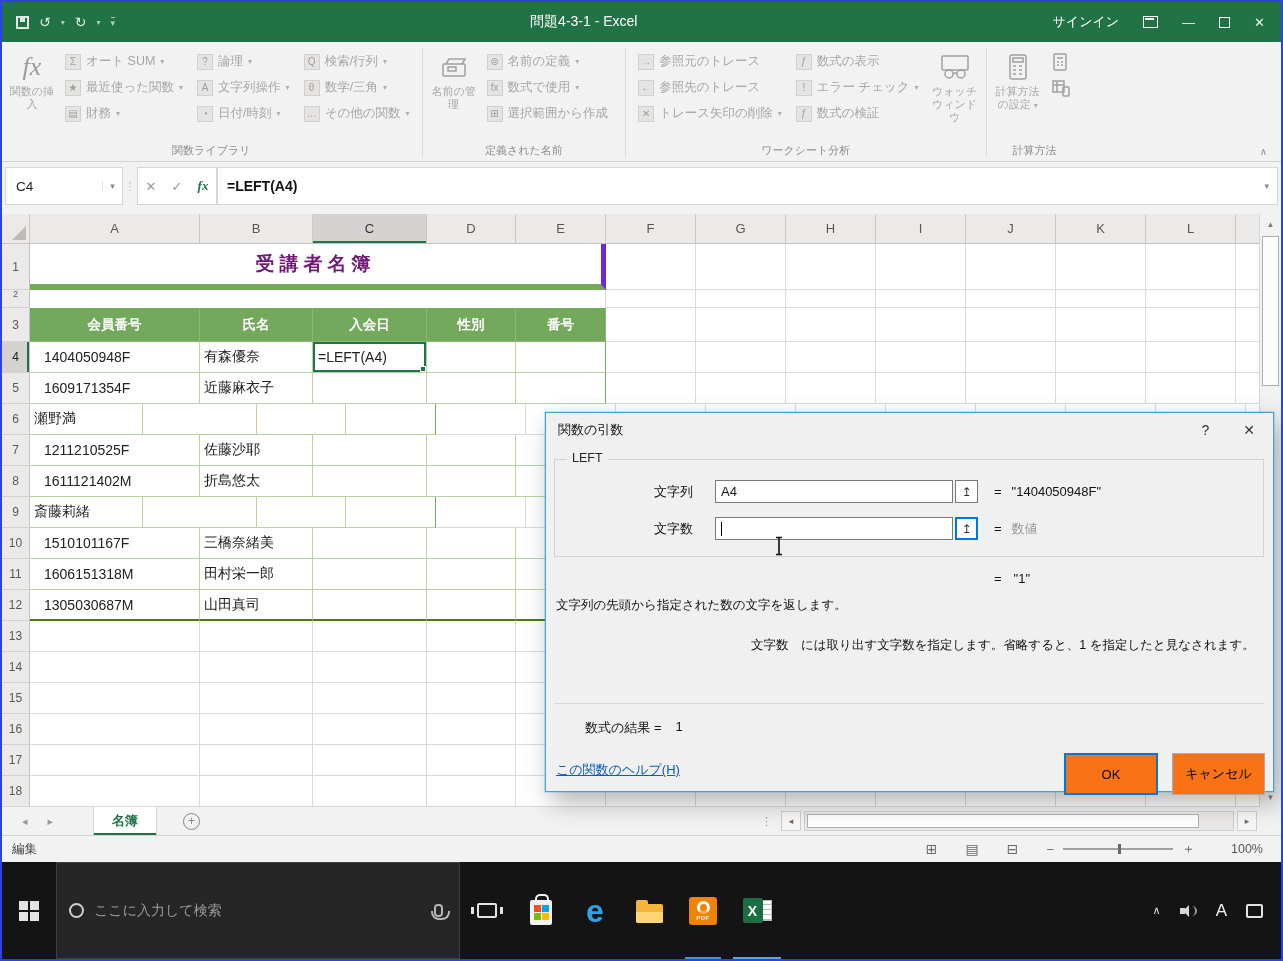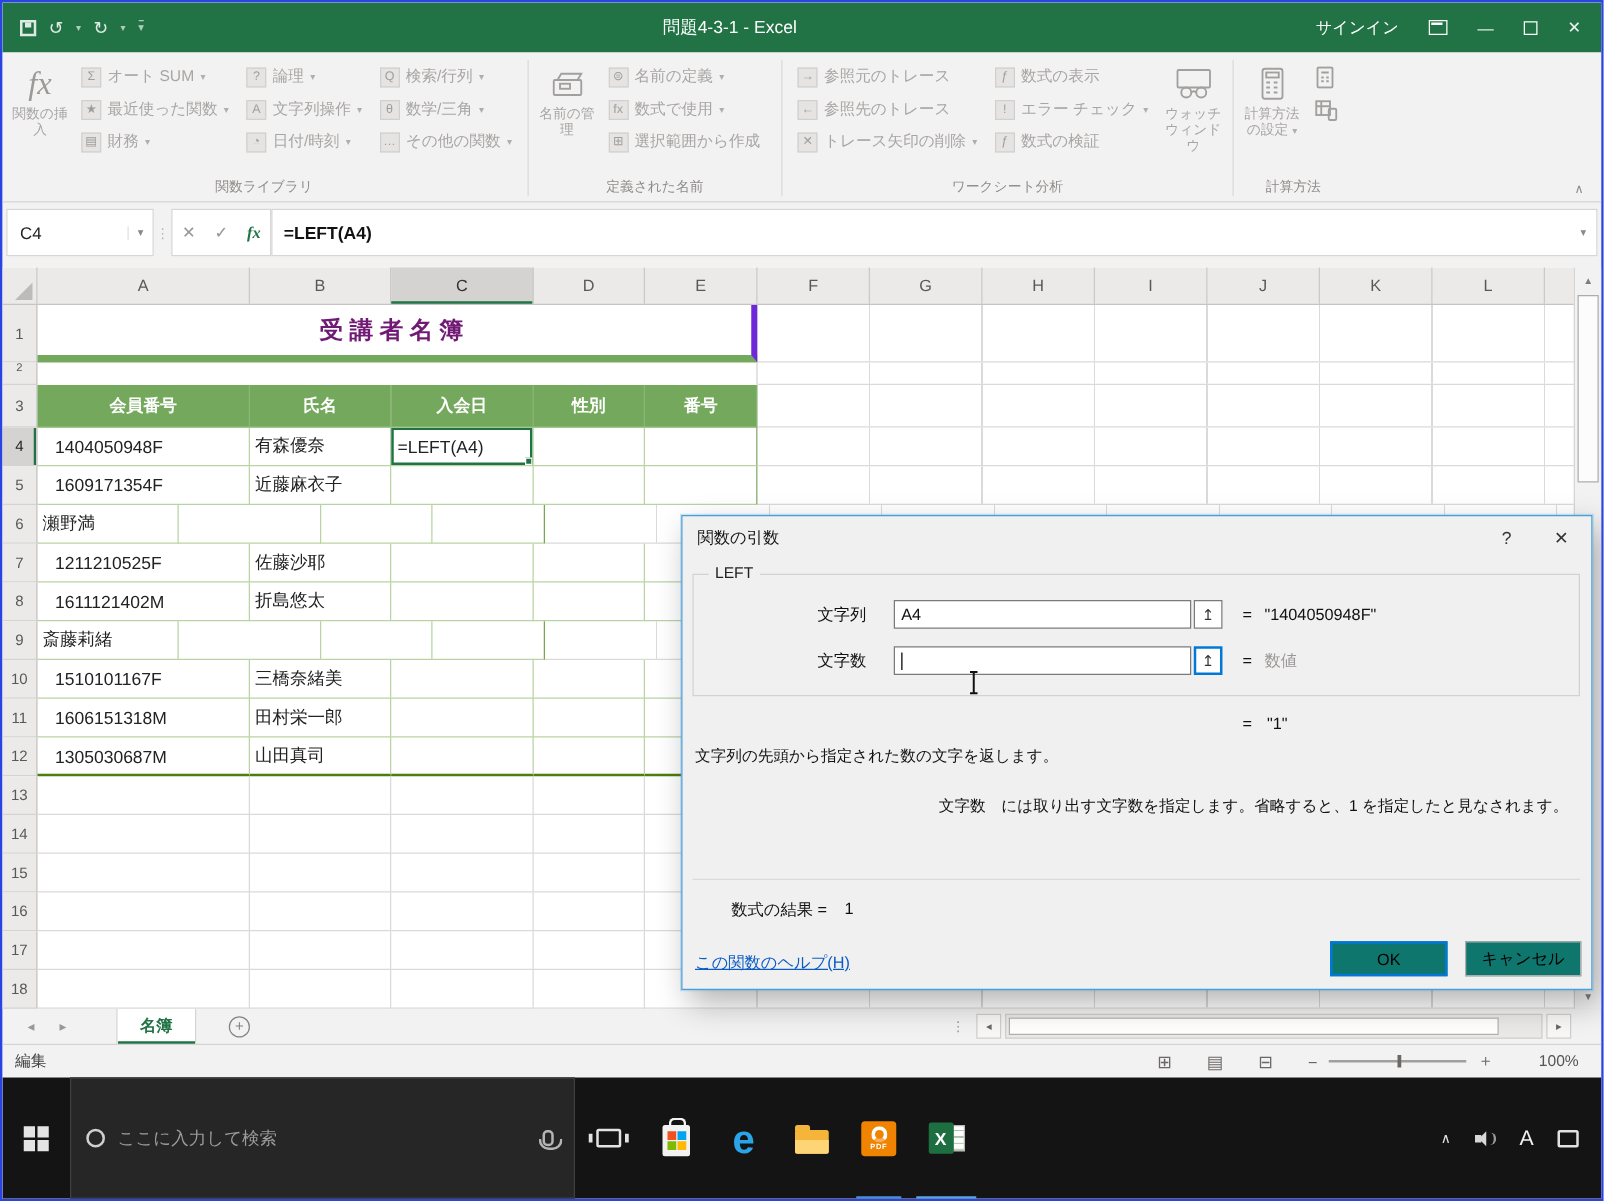--- a/index.html
+++ b/index.html
@@ -166,21 +166,21 @@
   .apick.focus { border:2px solid #0078d7; }
   .aeq { margin-left:16px; font-size:13px; }
   .aval { margin-left:10px; font-size:13px; }
   .gray { color:#9a9896; }
   .dinterim { position:absolute; left:448px; top:158px; display:flex; gap:12px; font-size:13px; }
   .ddesc1 { position:absolute; left:10px; top:184px; font-size:12.5px; }
   .ddesc2 { position:absolute; left:205px; top:224px; font-size:12.5px; }
   .dsep { position:absolute; left:8px; right:9px; top:290px; border-top:1px solid #dcdad8; }
   .dresult { position:absolute; left:10px; top:306px; font-size:13px; display:flex; gap:14px;margin-left:29px; }
   .dlink { position:absolute; left:10px; top:348px; color:#0a5bc4; text-decoration:underline; font-size:13px; }
-  .dbtn { position:absolute; top:340px; height:28px; background:#0f766e; border:1px solid #adadad; font-size:13px; font-family:inherit; display:flex; align-items:center; justify-content:center; }
+  .dbtn { position:absolute; top:340px; height:42px; background:#f97316; border:1px solid #adadad; font-size:13px; font-family:inherit; display:flex; align-items:center; justify-content:center; }
   .dbtn.ok { left:518px; width:94px; border:2px solid #0078d7; }
   .dbtn.cancel { left:626px; width:93px; }
 
   .ibeam { position:absolute; left:771px; top:534px; z-index:30; }
 </style>
 </head>
 <body>
 
 <div id="screen">
 

